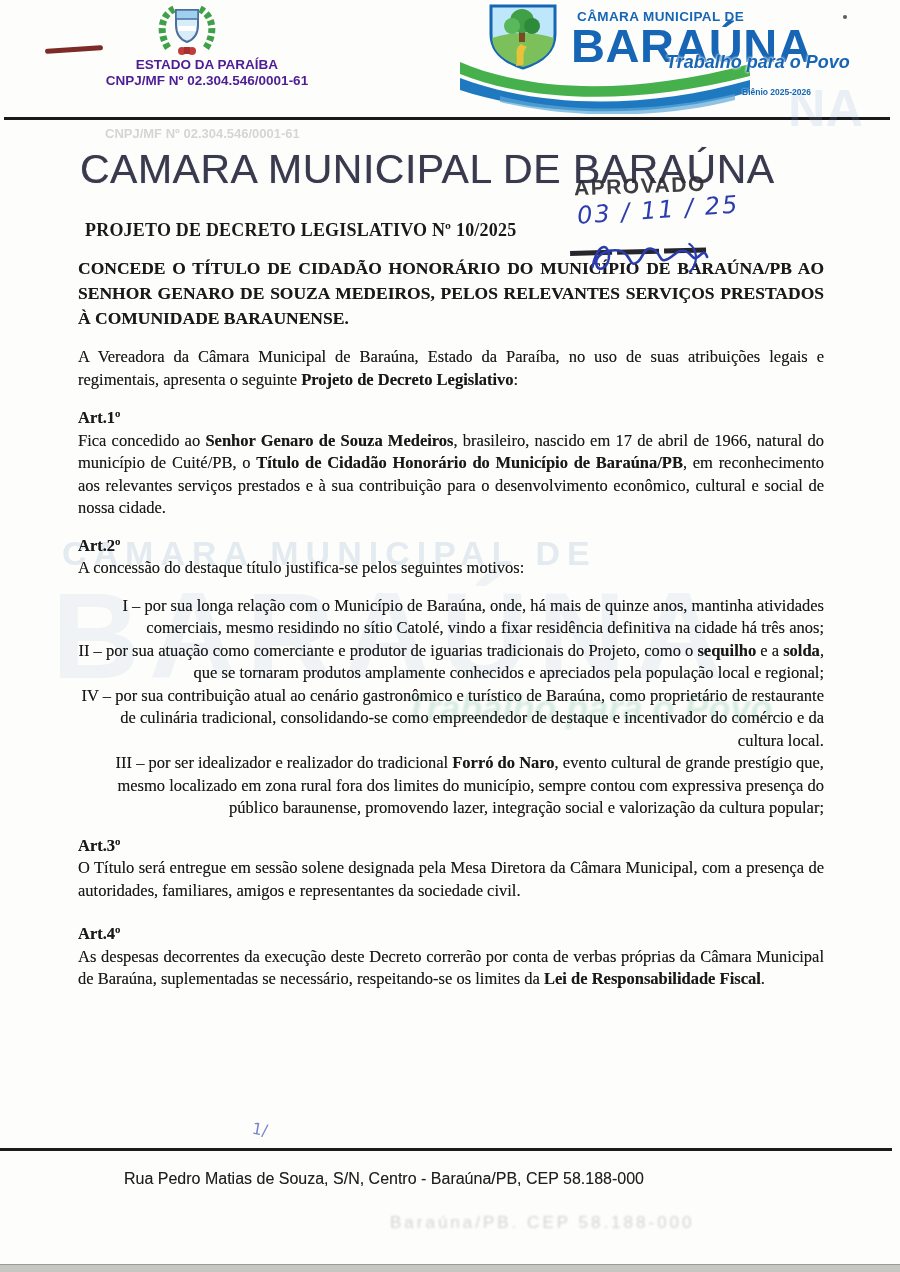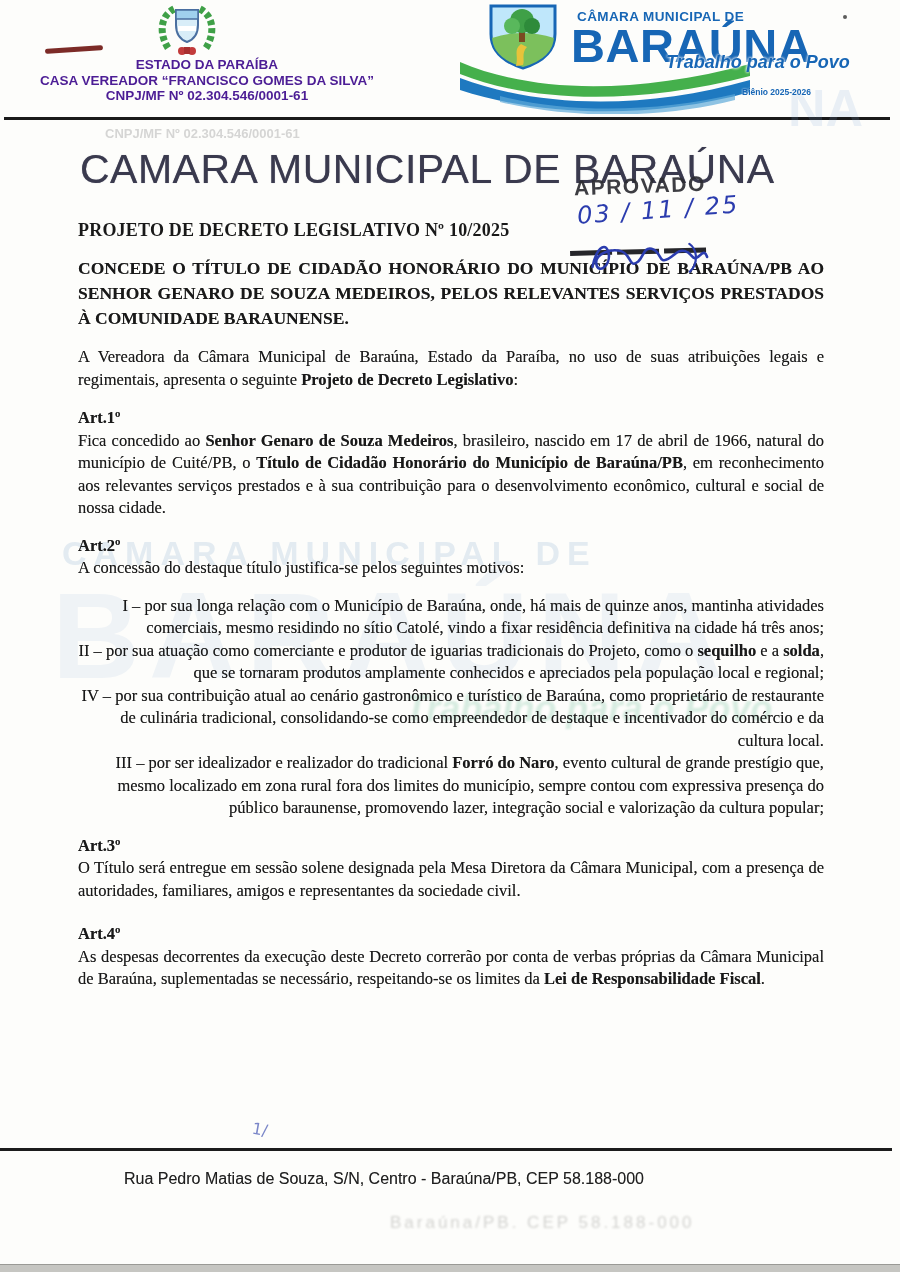--- a/index.html
+++ b/index.html
@@ -35,21 +35,21 @@
   .aprovado{position:absolute;left:574px;top:174px;font-family:"Liberation Sans",sans-serif;
             font-weight:700;font-size:21px;letter-spacing:1.5px;color:rgba(44,44,50,.92);
             transform:rotate(-2deg);z-index:3;}
   .stamp-date{position:absolute;left:577px;top:196px;font-family:"DejaVu Sans",sans-serif;
               font-style:italic;font-size:24px;letter-spacing:2px;color:#2b3cae;
               transform:rotate(-4deg);z-index:4;}
   .stamp-line{position:absolute;left:570px;top:240px;width:150px;transform:rotate(-1.5deg);z-index:3;}
   .stamp-line span{display:inline-block;width:42px;height:5px;background:#26262a;margin-right:5px;}
   .sig{position:absolute;left:586px;top:232px;width:124px;height:50px;z-index:5;
        transform:rotate(-3deg);}
-  .projline{position:absolute;left:78px;top:220px;font-weight:700;font-size:18px;
+  .projline{position:absolute;left:85px;top:220px;font-weight:700;font-size:18px;
             letter-spacing:.2px;z-index:2;}
   
   .docbody{position:absolute;left:78px;top:256px;width:746px;font-size:16.5px;
            line-height:22.5px;text-align:justify;z-index:2;
            text-shadow:0 0 .4px rgba(20,20,20,.5);}
   .docbody p{margin:0;}
   .b{font-weight:700;}
   .subject{font-weight:700;font-size:17.5px;line-height:25px;margin-bottom:15px !important;}
   .intro{margin-bottom:16px !important;}
   .art{margin-bottom:15px;}
@@ -93,21 +93,20 @@
     <path d="M48,44 C57,30 56,12 42,5" fill="none" stroke="#3fa047" stroke-width="7" stroke-dasharray="5,3"></path>
     <path d="M18,6 h22 v15 q0,13 -11,17 q-11,-4 -11,-17 Z" fill="#d8edf8" stroke="#4a6fa0" stroke-width="2"></path>
     <rect x="18" y="6" width="22" height="9" fill="#9fd0ee" stroke="#4a6fa0" stroke-width="1.5"></rect>
     <rect x="20" y="22" width="18" height="5" fill="#ffffff"></rect>
     <circle cx="24" cy="47" r="4" fill="#c23b3b"></circle>
     <circle cx="34" cy="47" r="4" fill="#c23b3b"></circle>
     <rect x="26" y="43" width="6" height="7" fill="#a82f2f"></rect>
   </svg>
   <div class="hleft">
     <div>ESTADO DA PARAÍBA</div>
-    <div>CASA VEREADOR “FRANCISCO GOMES DA SILVA”</div>
     <div>CNPJ/MF Nº 02.304.546/0001-61</div>
   </div>
   <div class="redstroke"></div>
 
   <svg class="shield" viewBox="0 0 74 70">
     <path d="M5,4 h64 v28 q0,24 -32,34 q-32,-10 -32,-34 Z" fill="#bfe7fb" stroke="#1766b5" stroke-width="3"></path>
     <path d="M6,36 q30,-10 62,0 v-2 q0,22 -31,31 q-31,-9 -31,-31 Z" fill="#7cc05c"></path>
     <path d="M30,64 C33,54 27,48 35,42 L41,45 C35,51 39,58 37,63 Z" fill="#e8c33a"></path>
     <rect x="33" y="26" width="6" height="14" fill="#7a4a21"></rect>
     <circle cx="36" cy="19" r="12" fill="#3fa047"></circle>

